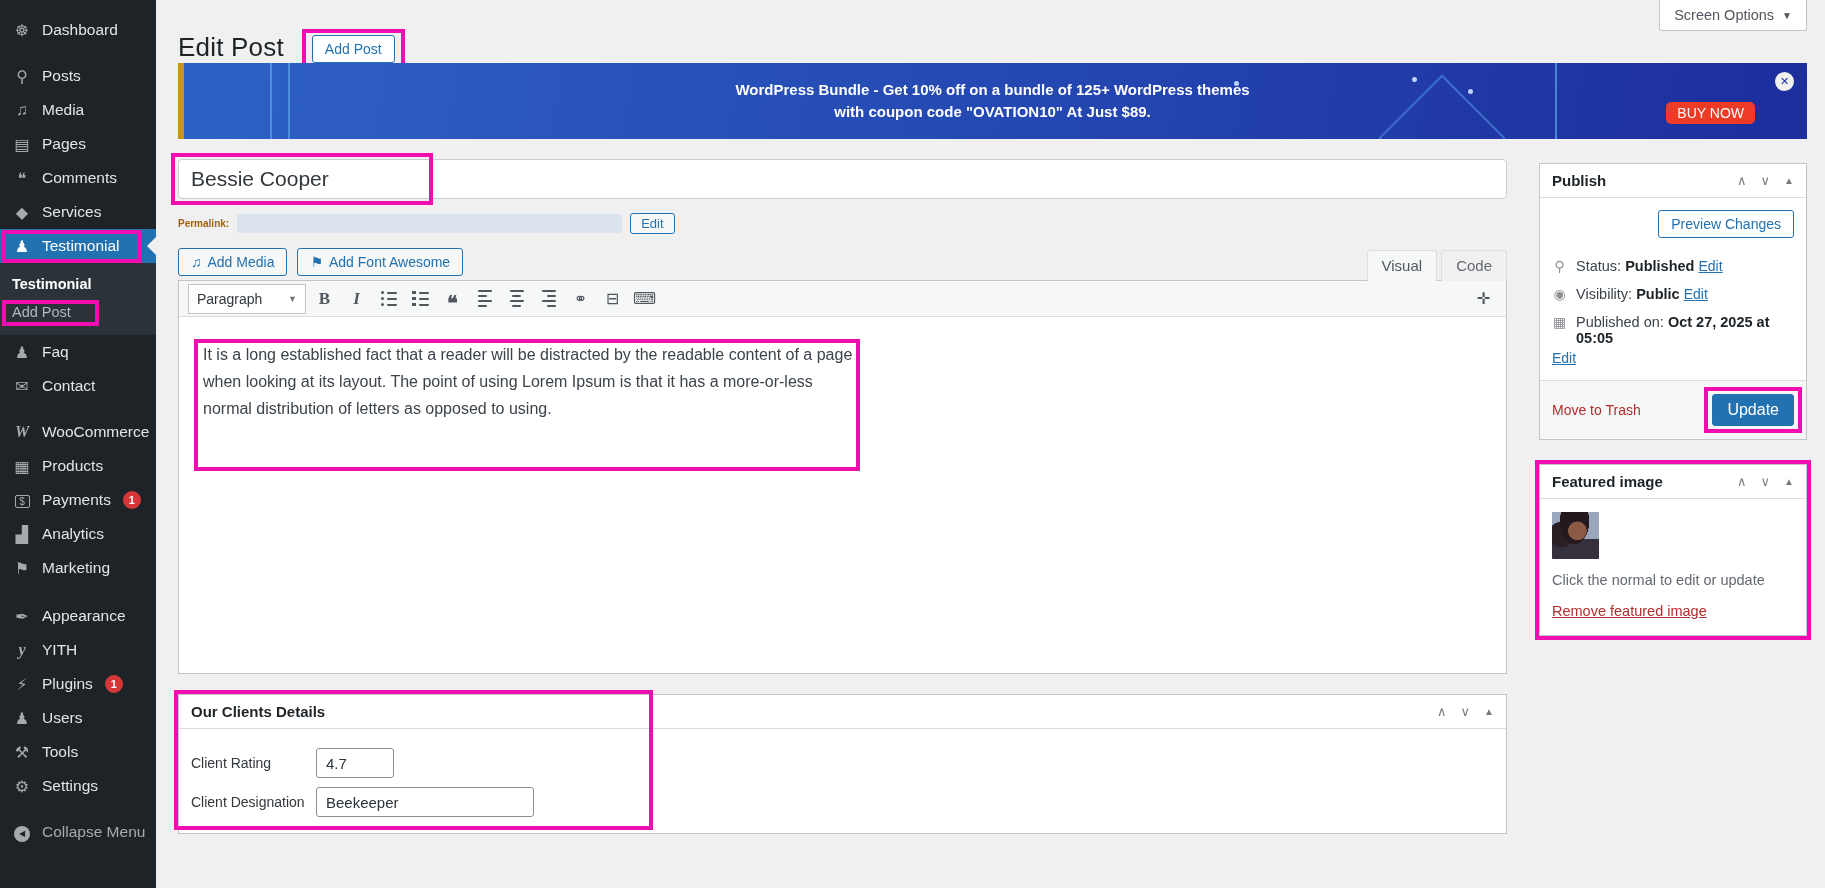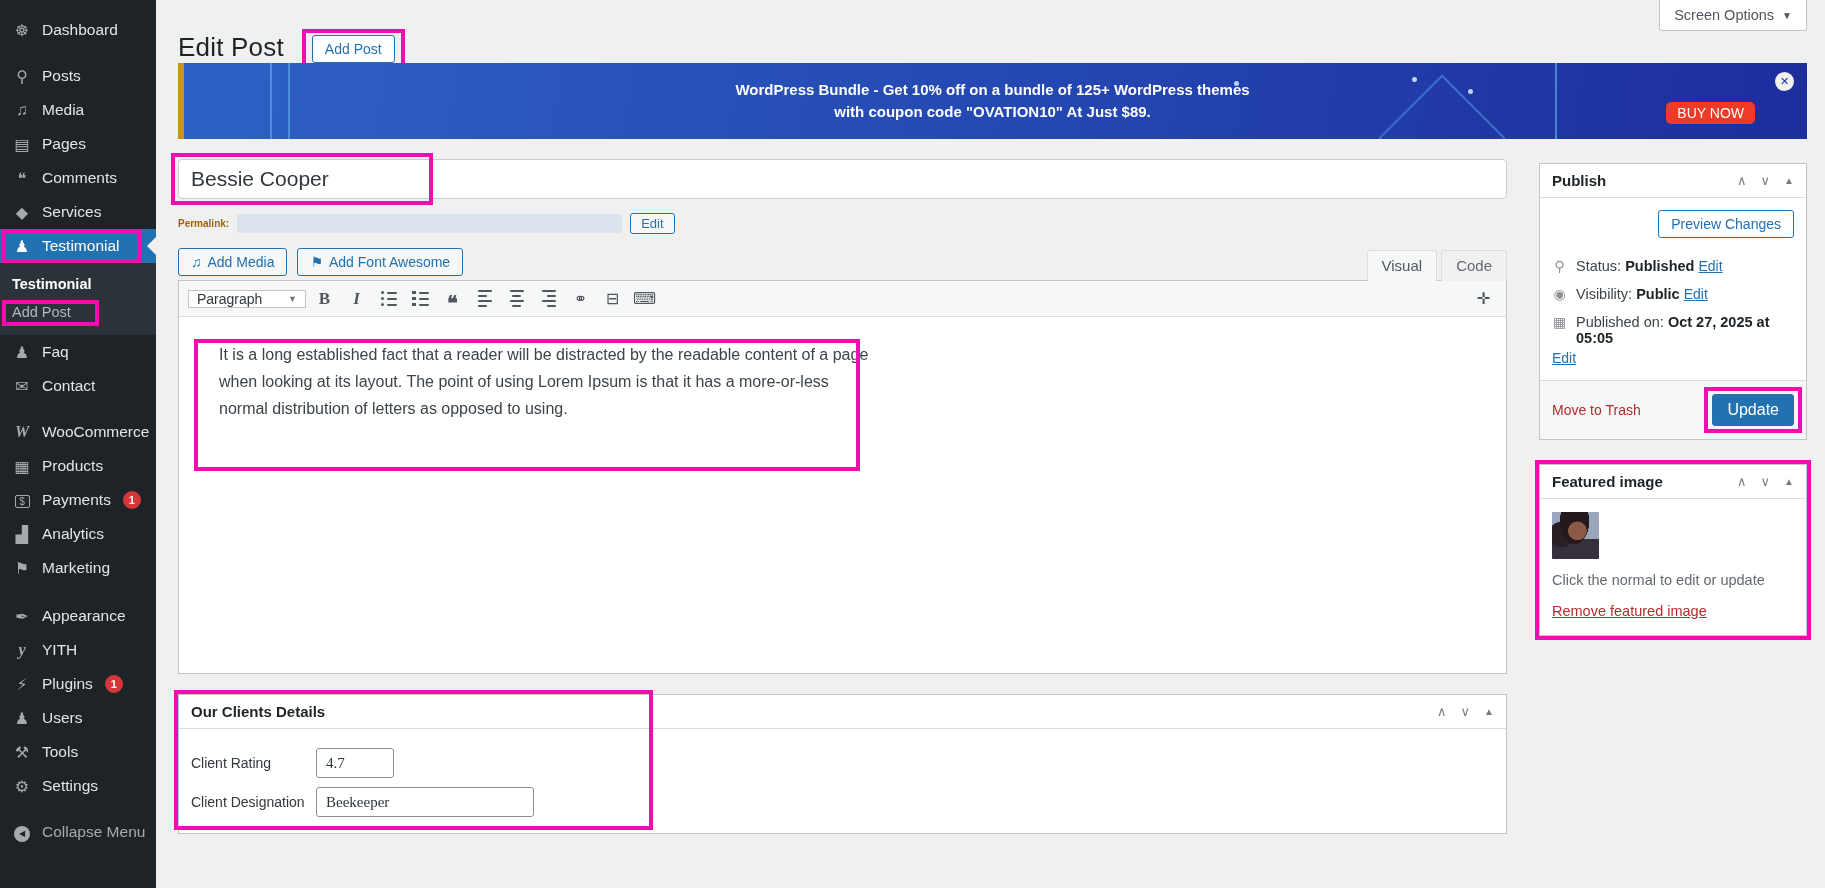--- a/index.html
+++ b/index.html
@@ -75,57 +75,57 @@
 
   .etop{display:flex;align-items:flex-end;gap:10px;height:36px}
   .media-btn{margin-bottom:4px;background:#f6f7f7}
   .tabs{margin-left:auto;display:flex;gap:4px}
   .tab{padding:6px 14px 7px;font-size:15px;color:#646970;border:1px solid #dcdcde;border-bottom:none;
        background:#f0f0f1;border-radius:3px 3px 0 0;position:relative;top:1px;cursor:pointer}
   .tab.active{background:#f6f7f7;color:#50575e}
 
   .editor{border:1px solid #c3c4c7;background:#fff}
   .mce-toolbar{background:#f6f7f7;border-bottom:1px solid #dcdcde;display:flex;align-items:center;gap:5px;padding:4px 9px;height:36px}
-  .para-select{width:118px;height:18px;background:#fff;border:1px solid #c3c4c7;border-radius:0;
+  .para-select{width:118px;height:30px;background:#fff;border:1px solid #c3c4c7;border-radius:0;
        display:flex;align-items:center;justify-content:space-between;padding:0 8px;font-size:14px;color:#32373c;cursor:pointer}
   .para-select .ch{font-size:9px;color:#777}
   .ticon{width:27px;height:24px;display:flex;align-items:center;justify-content:center;color:#50575e;font-size:16px;cursor:pointer}
   .ticon.b{font-family:"Liberation Serif",serif;font-weight:800;font-size:17px}
   .ticon.i{font-family:"Liberation Serif",serif;font-style:italic;font-weight:700;font-size:17px}
   .ticon.q{font-family:"Liberation Serif",serif;font-weight:800;font-size:20px;line-height:10px;padding-top:8px}
   .lines{display:flex;flex-direction:column;gap:3px}
   .lines b{display:block;height:2px;background:#50575e;border-radius:1px}
   .al-l{align-items:flex-start}.al-c{align-items:center}.al-r{align-items:flex-end}
   .lrow{display:flex;align-items:center;gap:3px}
   .ldot{width:3px;height:3px;background:#50575e;border-radius:50%}
   .lnum{width:4px;height:3px;background:#50575e}
   .lln{width:10px;height:2px;background:#50575e;border-radius:1px}
   .w14{width:14px}.w9{width:9px}
   .fullscreen{margin-left:auto;color:#50575e}
 
   .mce-content{min-height:356px;padding:16px 24px;position:relative;font-size:16px;line-height:27px;color:#3c434a}
-  .mce-content p{margin:8px 16px 0;max-width:652px}
+  .mce-content p{margin:8px 0 0;max-width:652px}
   .content-ann{position:absolute;left:15px;top:22px;width:666px;height:132px;border:4px solid var(--ann);pointer-events:none}
   .mce-status{background:#f7f7f7;border-top:1px solid #dcdcde;display:flex;justify-content:space-between;
        padding:6px 12px;font-size:13.5px;color:#646970}
 
   .postbox{background:#fff;border:1px solid #c3c4c7;position:relative}
   .pb-head{display:flex;align-items:center;justify-content:space-between;padding:8px 12px;border-bottom:1px solid #dcdcde}
   .pb-title{font-weight:700;font-size:15px;color:#1d2327}
   .pb-ctrl{display:flex;gap:14px;color:#787c82;align-items:center}
   .pb-ctrl span{font-size:13px;cursor:pointer}
   .pb-ctrl .tg{font-size:10px}
 
   .metabox{margin-top:20px}
   .metabox::after{content:"";position:absolute;left:-5px;top:-5px;width:471px;height:132px;
        border:4px solid var(--ann);pointer-events:none;z-index:4}
   .mb-body{padding:10px 12px 16px}
   .frow{display:flex;align-items:center;margin-top:9px}
   .flabel{width:125px;font-size:14px;color:#32373c}
-  .finput{height:30px;border:1px solid #8c8f94;border-radius:3px;padding:0 9px;font-size:15px;color:#2c3338;font-family:Liberation Serif, serif;background:#fff}
+  .finput{height:30px;border:1px solid #8c8f94;border-radius:3px;padding:0 9px;font-size:15px;color:#2c3338;font-family:Liberation Sans, sans-serif;background:#fff}
   .rating{width:78px}.desig{width:218px}
 
   
   .publish{margin-top:4px}
   .minor{padding:12px 12px 4px;display:flex;justify-content:flex-end}
   .misc{padding:4px 12px 14px;font-size:14.5px;color:#3c434a}
   .mrow{display:flex;align-items:flex-start;gap:9px;margin-top:12px}
   .micon{color:#8c8f94;width:15px;text-align:center;flex:none;font-size:14px}
   .mrow b{color:#1d2327}
   .elink{color:var(--blue);text-decoration:underline;font-size:14px}

